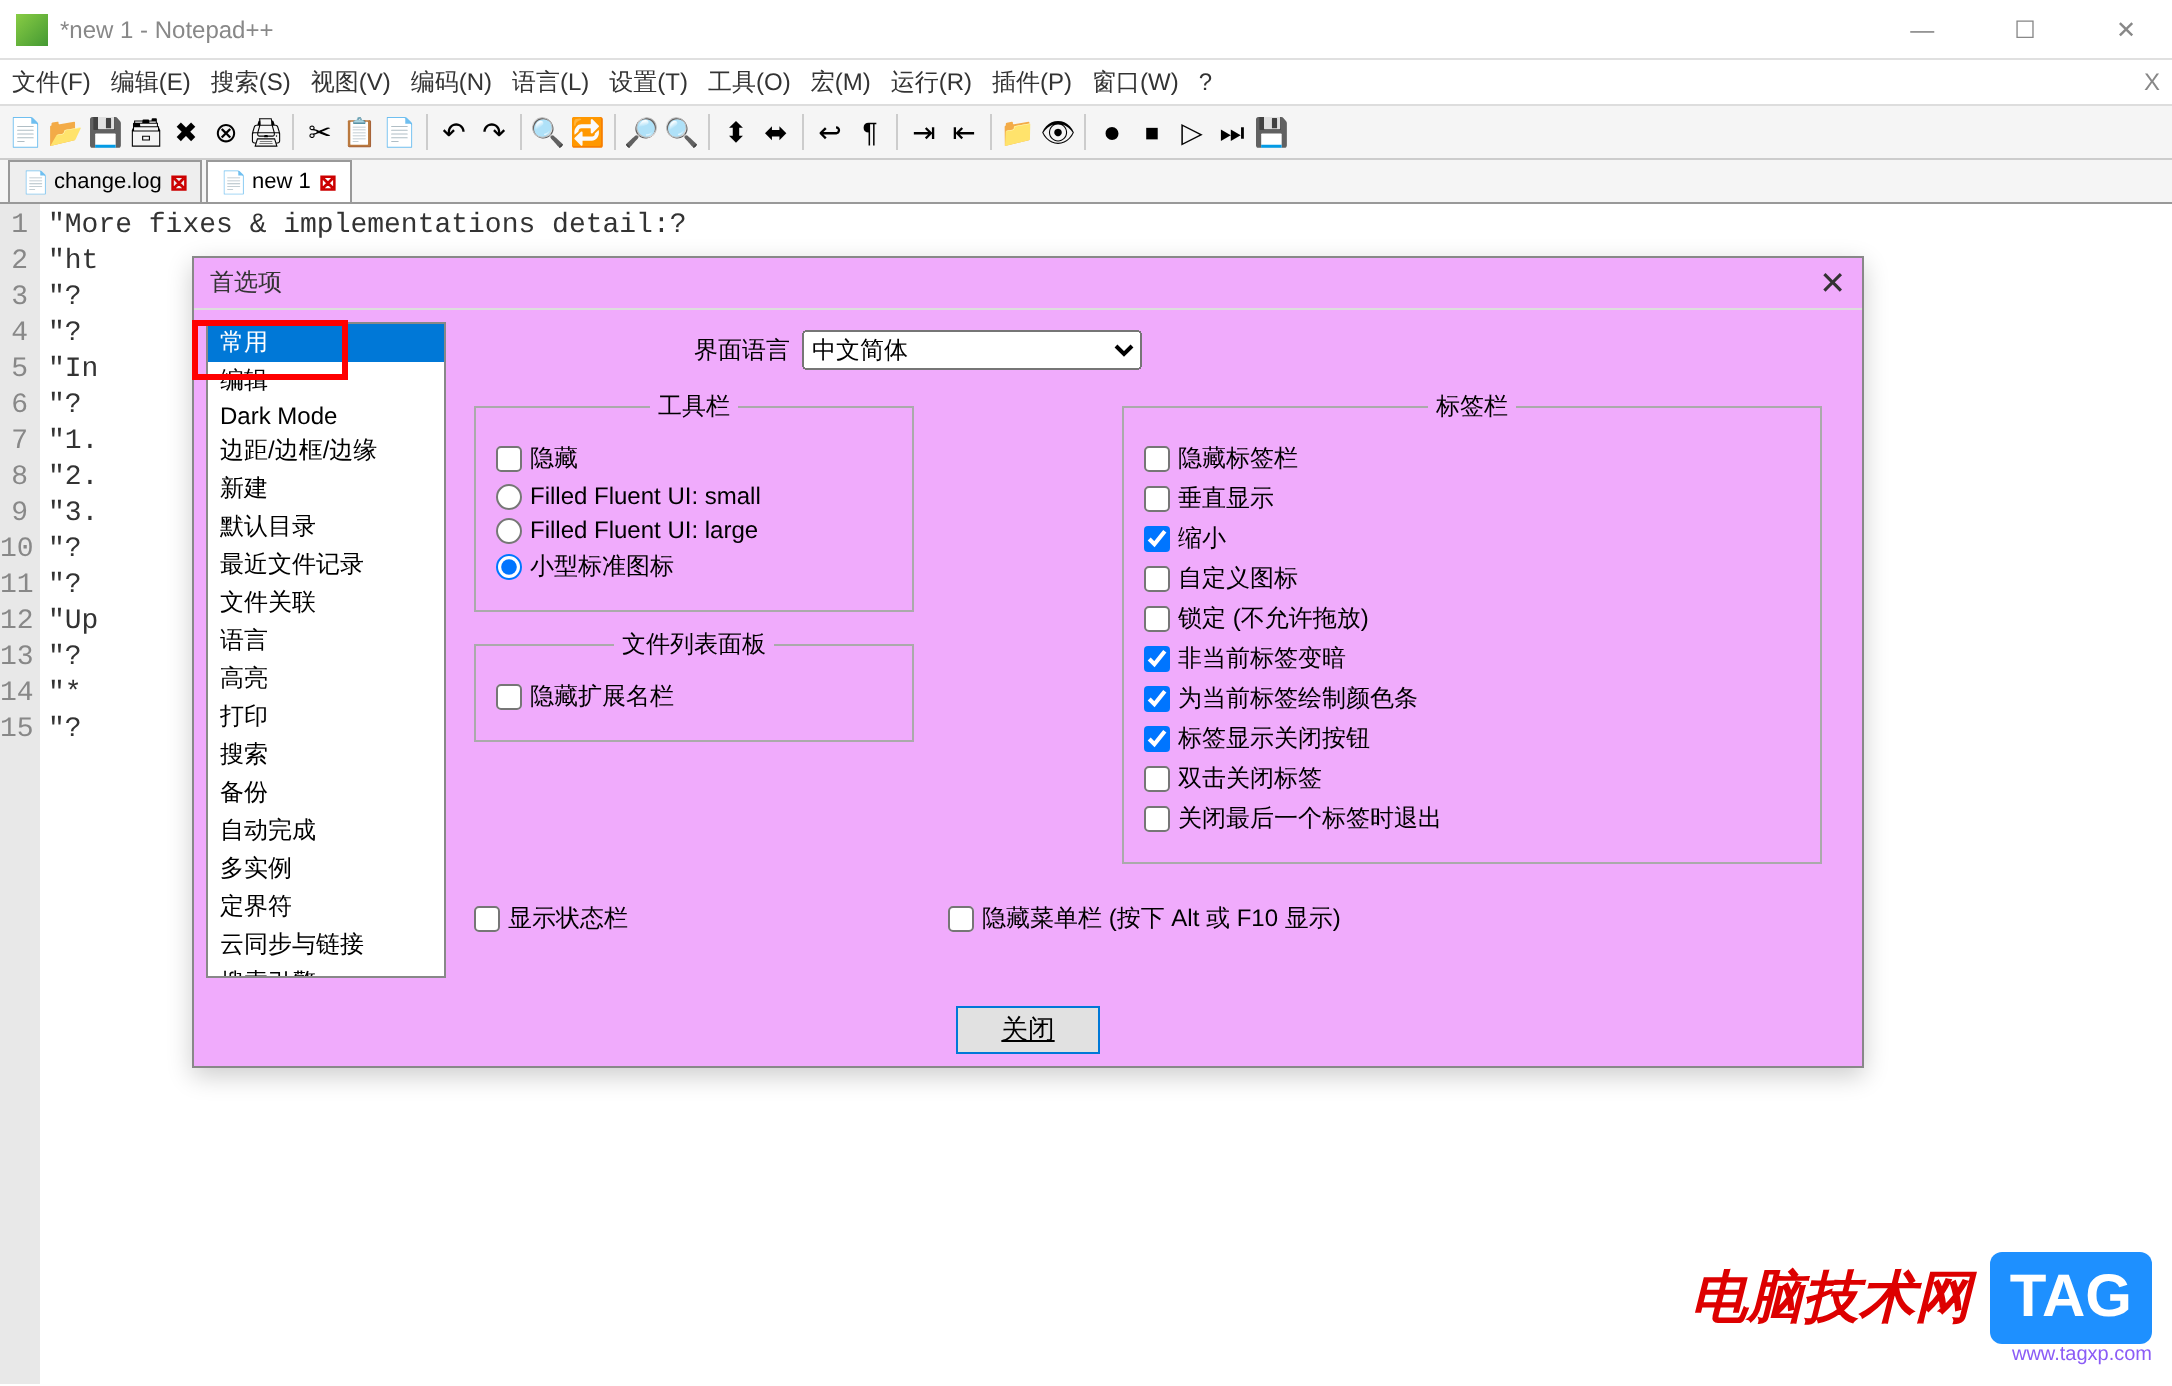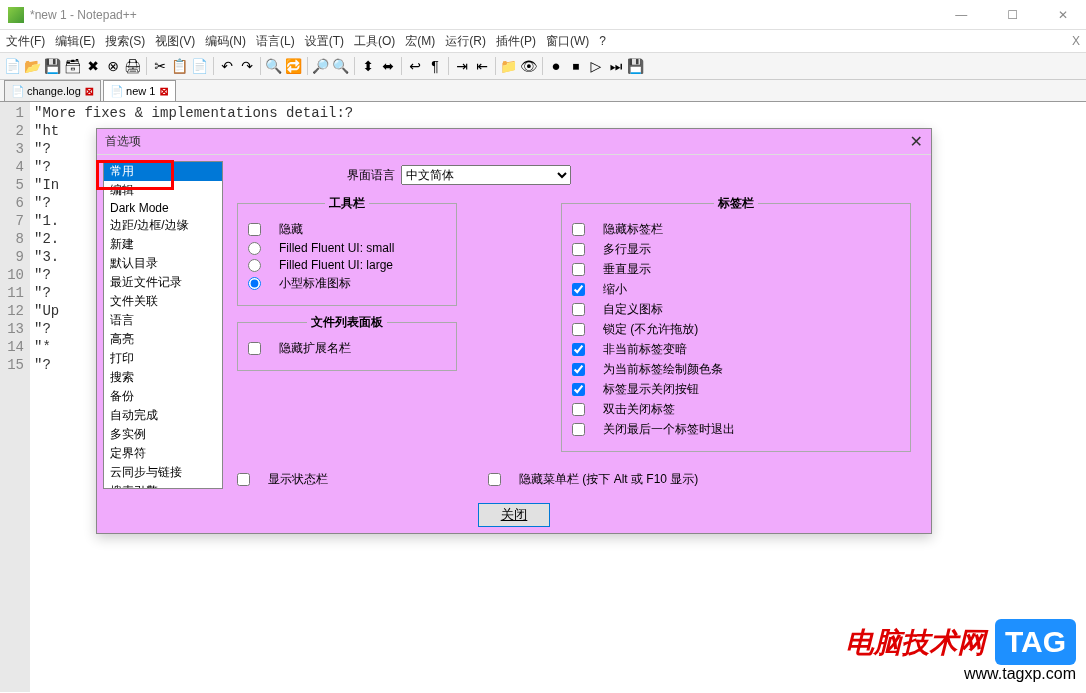--- a/index.html
+++ b/index.html
@@ -19,56 +19,56 @@
 .toolbar .tb-ico { width: 18px; height: 18px; display: inline-flex; align-items: center; justify-content: center; font-size: 14px; }
 .toolbar .sep { width: 1px; height: 18px; background: #ccc; margin: 0 2px; }
 
 .tabrow { height: 22px; background: #f5f5f5; display: flex; align-items: flex-end; padding-left: 4px; border-bottom: 1px solid #999; }
 .tab { display: flex; align-items: center; height: 21px; padding: 0 6px; background: #eee; border: 1px solid #999; border-bottom: none; margin-right: 2px; font-size: 11px; gap: 4px; }
 .tab.active { background: #fff; }
 .tab .tico { width: 12px; height: 12px; }
 .tab .close { color: #c00; font-size: 11px; font-weight: bold; }
 
 .editor { display: flex; height: 590px; }
-.gutter { width: 30px; background: #e8e8e8; text-align: right; padding: 2px 6px 0 0; color: #888; font-family: "Courier New", monospace; font-size: 14px; line-height: 18px; }
+.gutter { width: 20px; background: #e8e8e8; text-align: right; padding: 2px 6px 0 0; color: #888; font-family: "Courier New", monospace; font-size: 14px; line-height: 18px; }
 .code { flex: 1; font-family: "Courier New", monospace; font-size: 14px; line-height: 18px; padding: 2px 4px; white-space: pre; color: #333; }
 
 
 .dialog { position: absolute; left: 96px; top: 128px; width: 836px; height: 406px; background: #f0abfc; border: 1px solid #888; box-shadow: 0 4px 12px rgba(0,0,0,0.2); }
 .dlg-title { height: 26px; display: flex; align-items: center; padding: 0 8px; color: #333; border-bottom: 1px solid #ddd; }
 .dlg-title .x { margin-left: auto; cursor: pointer; font-size: 16px; }
 .dlg-body { display: flex; height: 340px; padding: 6px; }
 .catlist { width: 120px; border: 1px solid #888; background: #fff; overflow: hidden; }
 .catlist .item { padding: 1px 6px; cursor: default; white-space: nowrap; }
 .catlist .item.selected { background: #0078d7; color: #fff; }
 
 .highlight-box { position: absolute; left: 96px; top: 160px; width: 78px; height: 30px; border: 3px solid red; pointer-events: none; }
 
 .rightpane { flex: 1; padding: 4px 14px; position: relative; }
 .lang-row { display: flex; align-items: center; gap: 6px; margin-bottom: 10px; margin-left: 110px; }
 .lang-row select { width: 170px; height: 20px; font-size: 12px; }
 
 fieldset { border: 1px solid #aaa; padding: 6px 10px 10px; margin-bottom: 8px; }
-fieldset legend { padding: 0 4px; text-align: center; width: auto; margin: 0 auto; font-weight: bold; }
+fieldset legend { padding: 0 4px; text-align: center; width: auto; margin: 0 auto; }
 fieldset.toolbar-fs { width: 220px; float: left; }
 fieldset.tabbar-fs { width: 350px; float: right; margin-left: 34px; }
 fieldset.filelistpanel-fs { width: 220px; float: left; clear: left; }
 
-.radio-row, .check-row { display: flex; align-items: center; gap: 18px; margin: 3px 0; font-size: 12px; }
+.radio-row, .check-row { display: flex; align-items: center; gap: 4px; margin: 3px 0; font-size: 12px; }
 input[type=radio], input[type=checkbox] { margin: 0; }
 
 .bottom-checks { clear: both; display: flex; gap: 160px; padding-top: 8px; }
 
 .dlg-footer { text-align: center; padding: 8px; }
 .dlg-footer button { padding: 2px 22px; background: #e1e1e1; border: 1px solid #0078d7; text-decoration: underline; }
 
 .watermark { position: absolute; right: 10px; bottom: 10px; text-align: right; }
 .watermark .red { color: #d00; font-size: 28px; font-weight: bold; font-style: italic; }
 .watermark .tag { display: inline-block; background: #1e90ff; color: #fff; font-size: 30px; font-weight: bold; padding: 6px 10px; border-radius: 6px; margin-left: 6px; margin-top: 21px; }
-.watermark .url { color: #000000; font-size: 16px; }
+.watermark .url { color: #8b5cf6; font-size: 10px; }
 </style>
 </head>
 <body>
 
 <div class="titlebar">
   <div class="icon"></div>
   <div class="title">*new 1 - Notepad++</div>
   <div class="win-controls">
     <span>—</span>
     <span>☐</span>
@@ -238,24 +238,20 @@
 
       <fieldset class="tabbar-fs">
         <legend>标签栏</legend>
         <div id="tabbar-opts">
             <label class="check-row">
               <input type="checkbox" style="">
               <span>隐藏标签栏</span>
             </label>
             <label class="check-row">
               <input type="checkbox" style="">
-              <span>多行显示</span>
-            </label>
-            <label class="check-row">
-              <input type="checkbox" style="">
               <span>垂直显示</span>
             </label>
             <label class="check-row">
               <input type="checkbox" checked="" style="">
               <span>缩小</span>
             </label>
             <label class="check-row">
               <input type="checkbox" style="">
               <span>自定义图标</span>
             </label>

